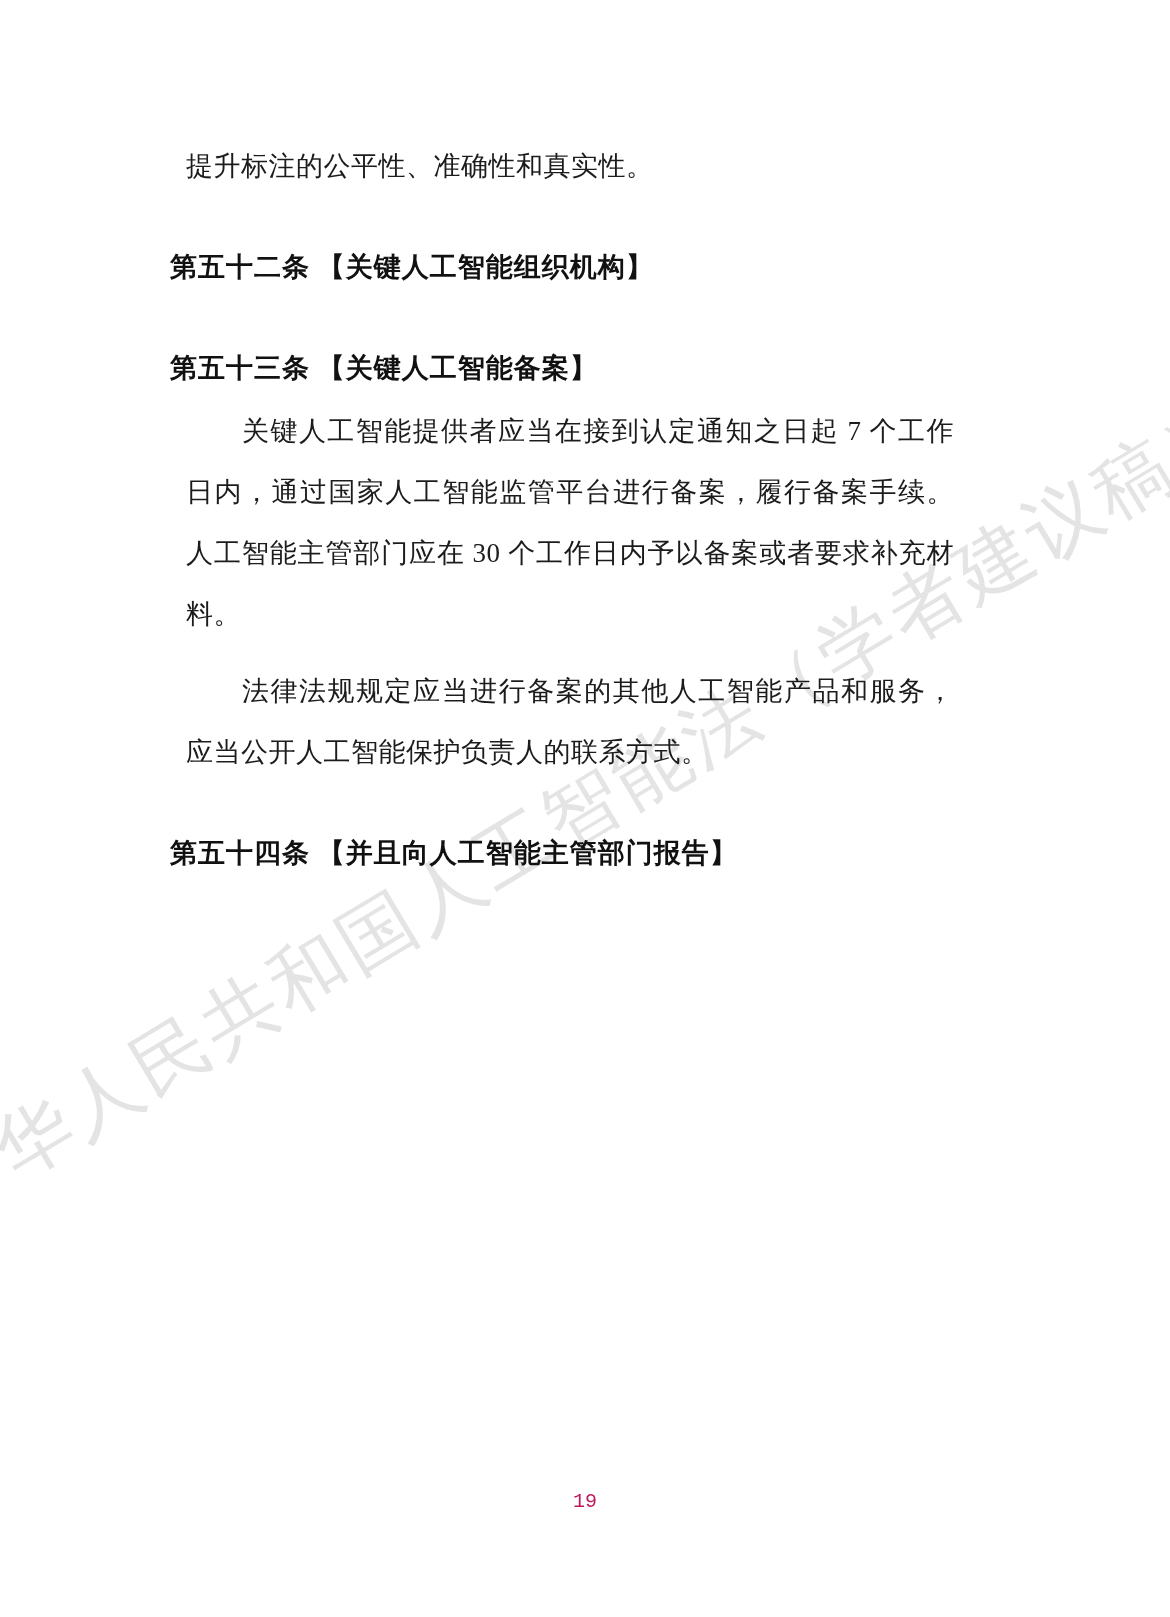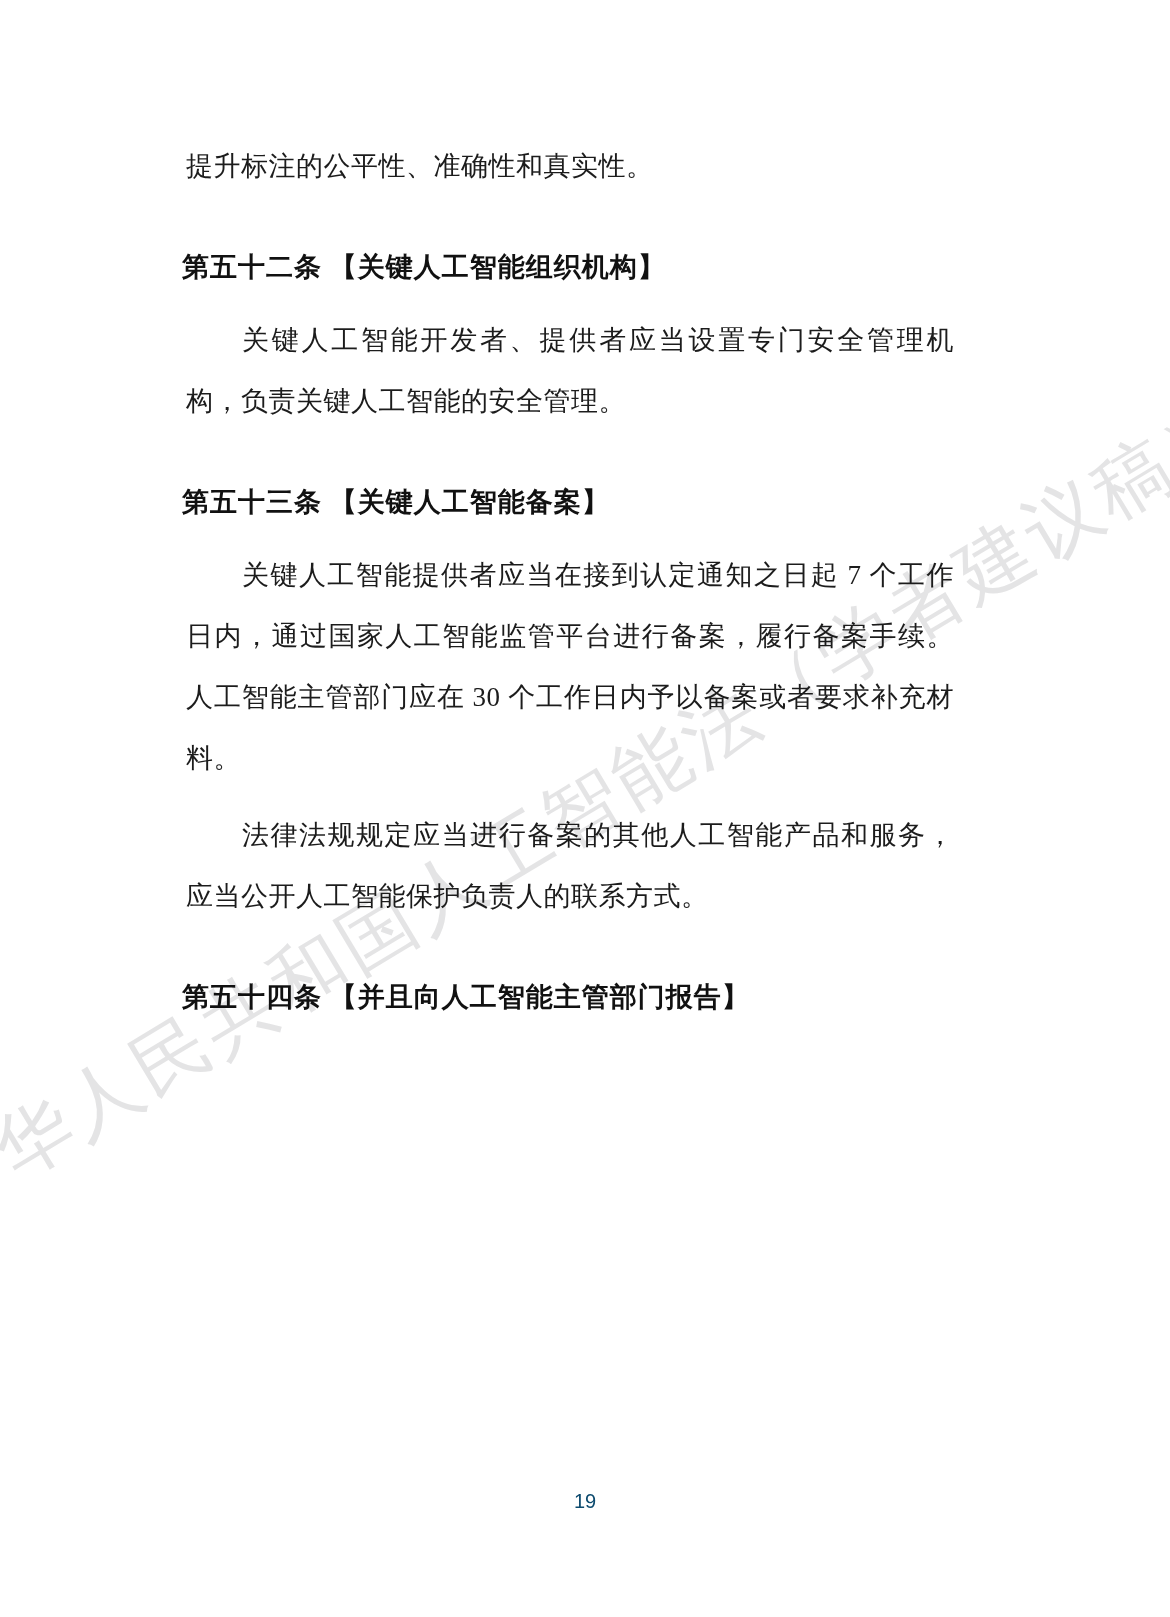--- a/index.html
+++ b/index.html
@@ -32,35 +32,35 @@
     margin: 16px;
     color: #1c1c1c;
   }
   .para.indent {
     text-indent: 56px;
   }
   .heading {
     font-size: 27px;
     line-height: 61px;
     font-weight: bold;
-    margin: 12px;
+    margin: 0;
     letter-spacing: 1px;
     color: #111111;
   }
   .gap-before-heading { margin-top: 40px; }
   .gap-after-heading { margin-top: 2px; }
   .page-number {
     position: absolute;
     left: 0;
     right: 0;
     top: 1490px;
     text-align: center;
     font-size: 20px;
-    color: #0c4a6e;
-    font-family: Liberation Sans, sans-serif;
+    color: #be185d;
+    font-family: Liberation Mono, monospace;
   }
   .watermark {
     position: absolute;
     left: 50%;
     top: 50%;
     transform: translate(-50%, -50%) rotate(-31deg);
     font-size: 76px;
     color: rgba(120, 120, 125, 0.20);
     white-space: nowrap;
     font-family: "Liberation Serif", "DejaVu Serif", serif;
@@ -76,21 +76,20 @@
 <div class="page">
 
   <div class="watermark">《中华人民共和国人工智能法（学者建议稿）》</div>
 
   <div class="content">
 
     <p class="para">提升标注的公平性、准确性和真实性。</p>
 
     <h2 class="heading gap-before-heading">第五十二条 【关键人工智能组织机构】</h2>
 
-    <p class="para indent gap-after-heading">关键人工智能开发者、提供者应当设置专门安全管理机构，负责关键人工智能的安全管理。</p>
 
 
     <h2 class="heading gap-before-heading">第五十三条 【关键人工智能备案】</h2>
 
     <p class="para indent gap-after-heading">关键人工智能提供者应当在接到认定通知之日起 7 个工作日内，通过国家人工智能监管平台进行备案，履行备案手续。人工智能主管部门应在 30 个工作日内予以备案或者要求补充材料。</p>
 
     <p class="para indent">法律法规规定应当进行备案的其他人工智能产品和服务，应当公开人工智能保护负责人的联系方式。</p>
 
     <h2 class="heading gap-before-heading">第五十四条 【并且向人工智能主管部门报告】</h2>
 

